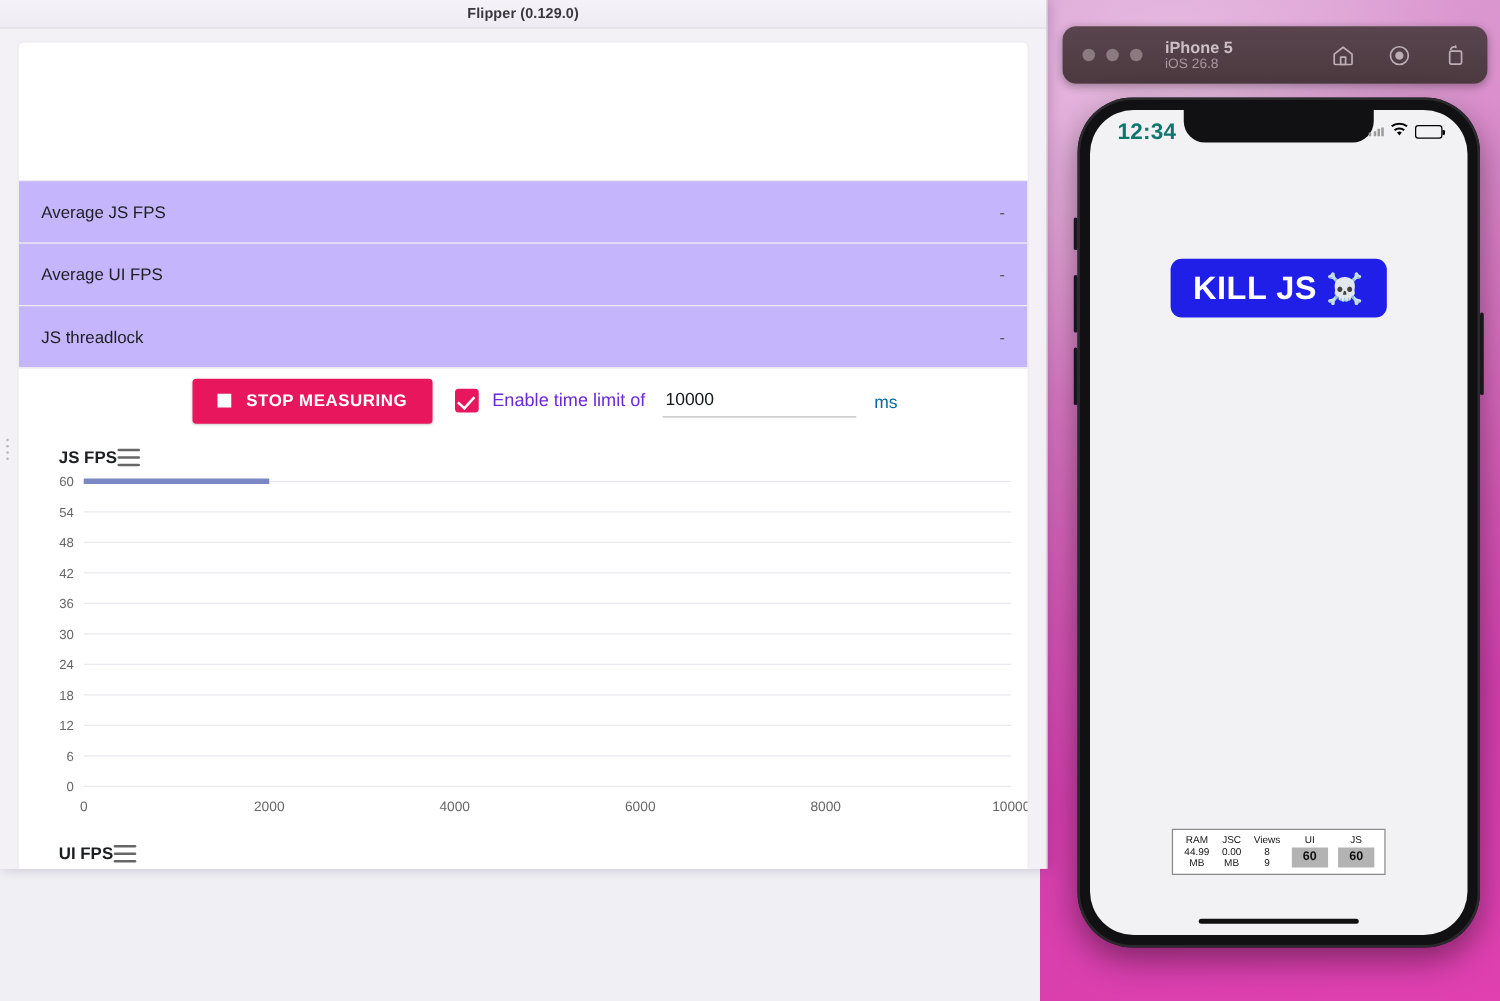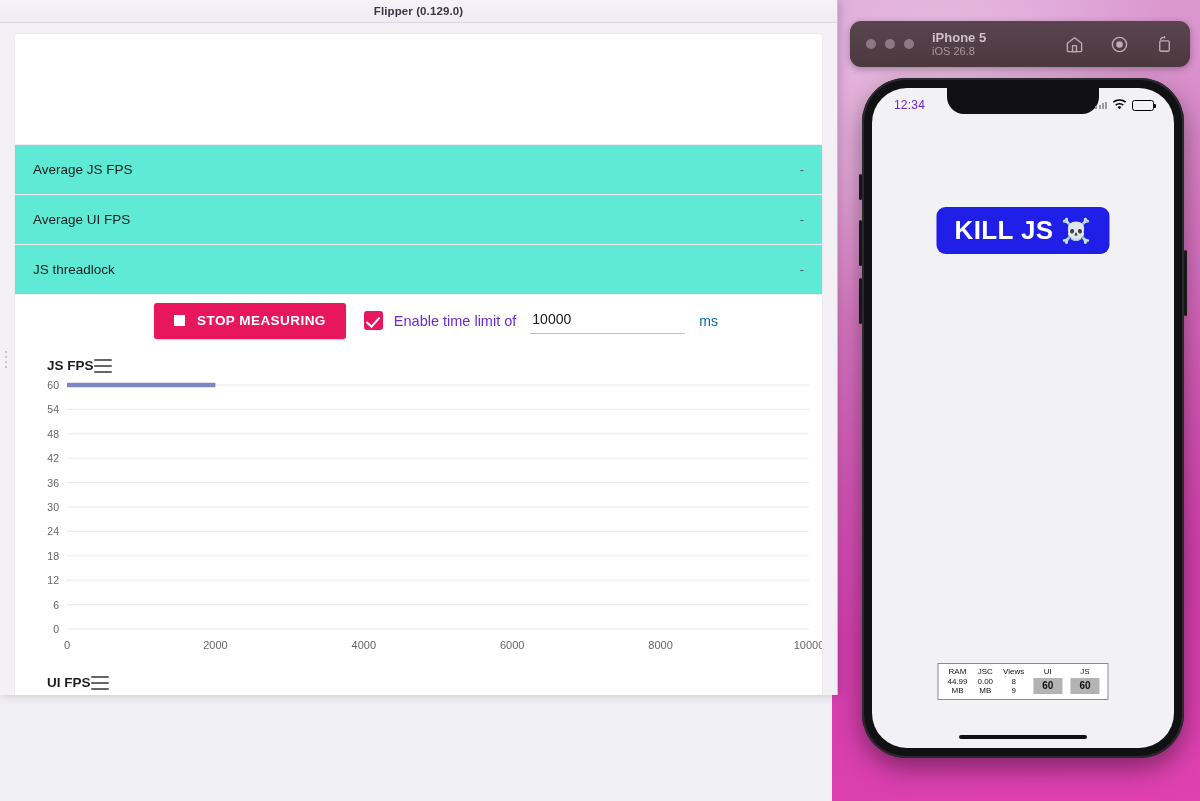--- a/index.html
+++ b/index.html
@@ -67,21 +67,21 @@
 
   .top-blank { height: 110px; flex: 0 0 110px; background:#fff; }
 
   
   .metric-row {
     height: 50px; flex: 0 0 50px;
     display: flex; align-items: center; justify-content: space-between;
     padding: 0 18px;
     border-top: 1px solid #eeecf0;
     font-size: 13.5px; color: #1c1e21;
-    background: #5eead4;
+    background: #c4b5fd;
   }
   .metric-row .val { color: #555; font-size: 13px; }
 
   
   #control-bar {
     height: 52px; flex: 0 0 52px;
     border-top: 1px solid #eeecf0;
     display: flex; align-items: center;
     padding-left: 139px;
     background: #fff;
@@ -175,21 +175,21 @@
   #notch {
     position: absolute; left: 50%; transform: translateX(-50%);
     top: 0; width: 152px; height: 26px;
     background: #111114; border-radius: 0 0 17px 17px; z-index: 5;
   }
   #statusbar {
     position: absolute; left:0; right:0; top:0; height: 30px;
     display:flex; align-items:center; justify-content:space-between;
     padding: 4px 20px 0 22px; z-index: 6;
   }
-  #clock { font-size: 12px; font-weight: normal; color:#6d28d9; letter-spacing:.2px; }
+  #clock { font-size: 18px; font-weight: bold; color:#0f766e; letter-spacing:.2px; }
   #status-right { display:flex; align-items:center; gap: 5px; }
   #signal { display:flex; align-items:flex-end; gap:1.2px; height:8px; }
   #signal i { width:2px; background:#9a9a9a; display:block; }
   #battery { width: 22px; height: 11px; border:1px solid #000; border-radius:2.6px; position:relative; padding:1px; }
   #battery .fill { background:#000; height:100%; width:100%; border-radius:1px; }
   #battery:after { content:""; position:absolute; right:-3px; top:3.3px; width:1.6px; height:4px; background:#000; border-radius:0 1px 1px 0; }
 
   #kill-btn {
     position: absolute; left: 50%; transform: translateX(-50%);
     top: 119px;

